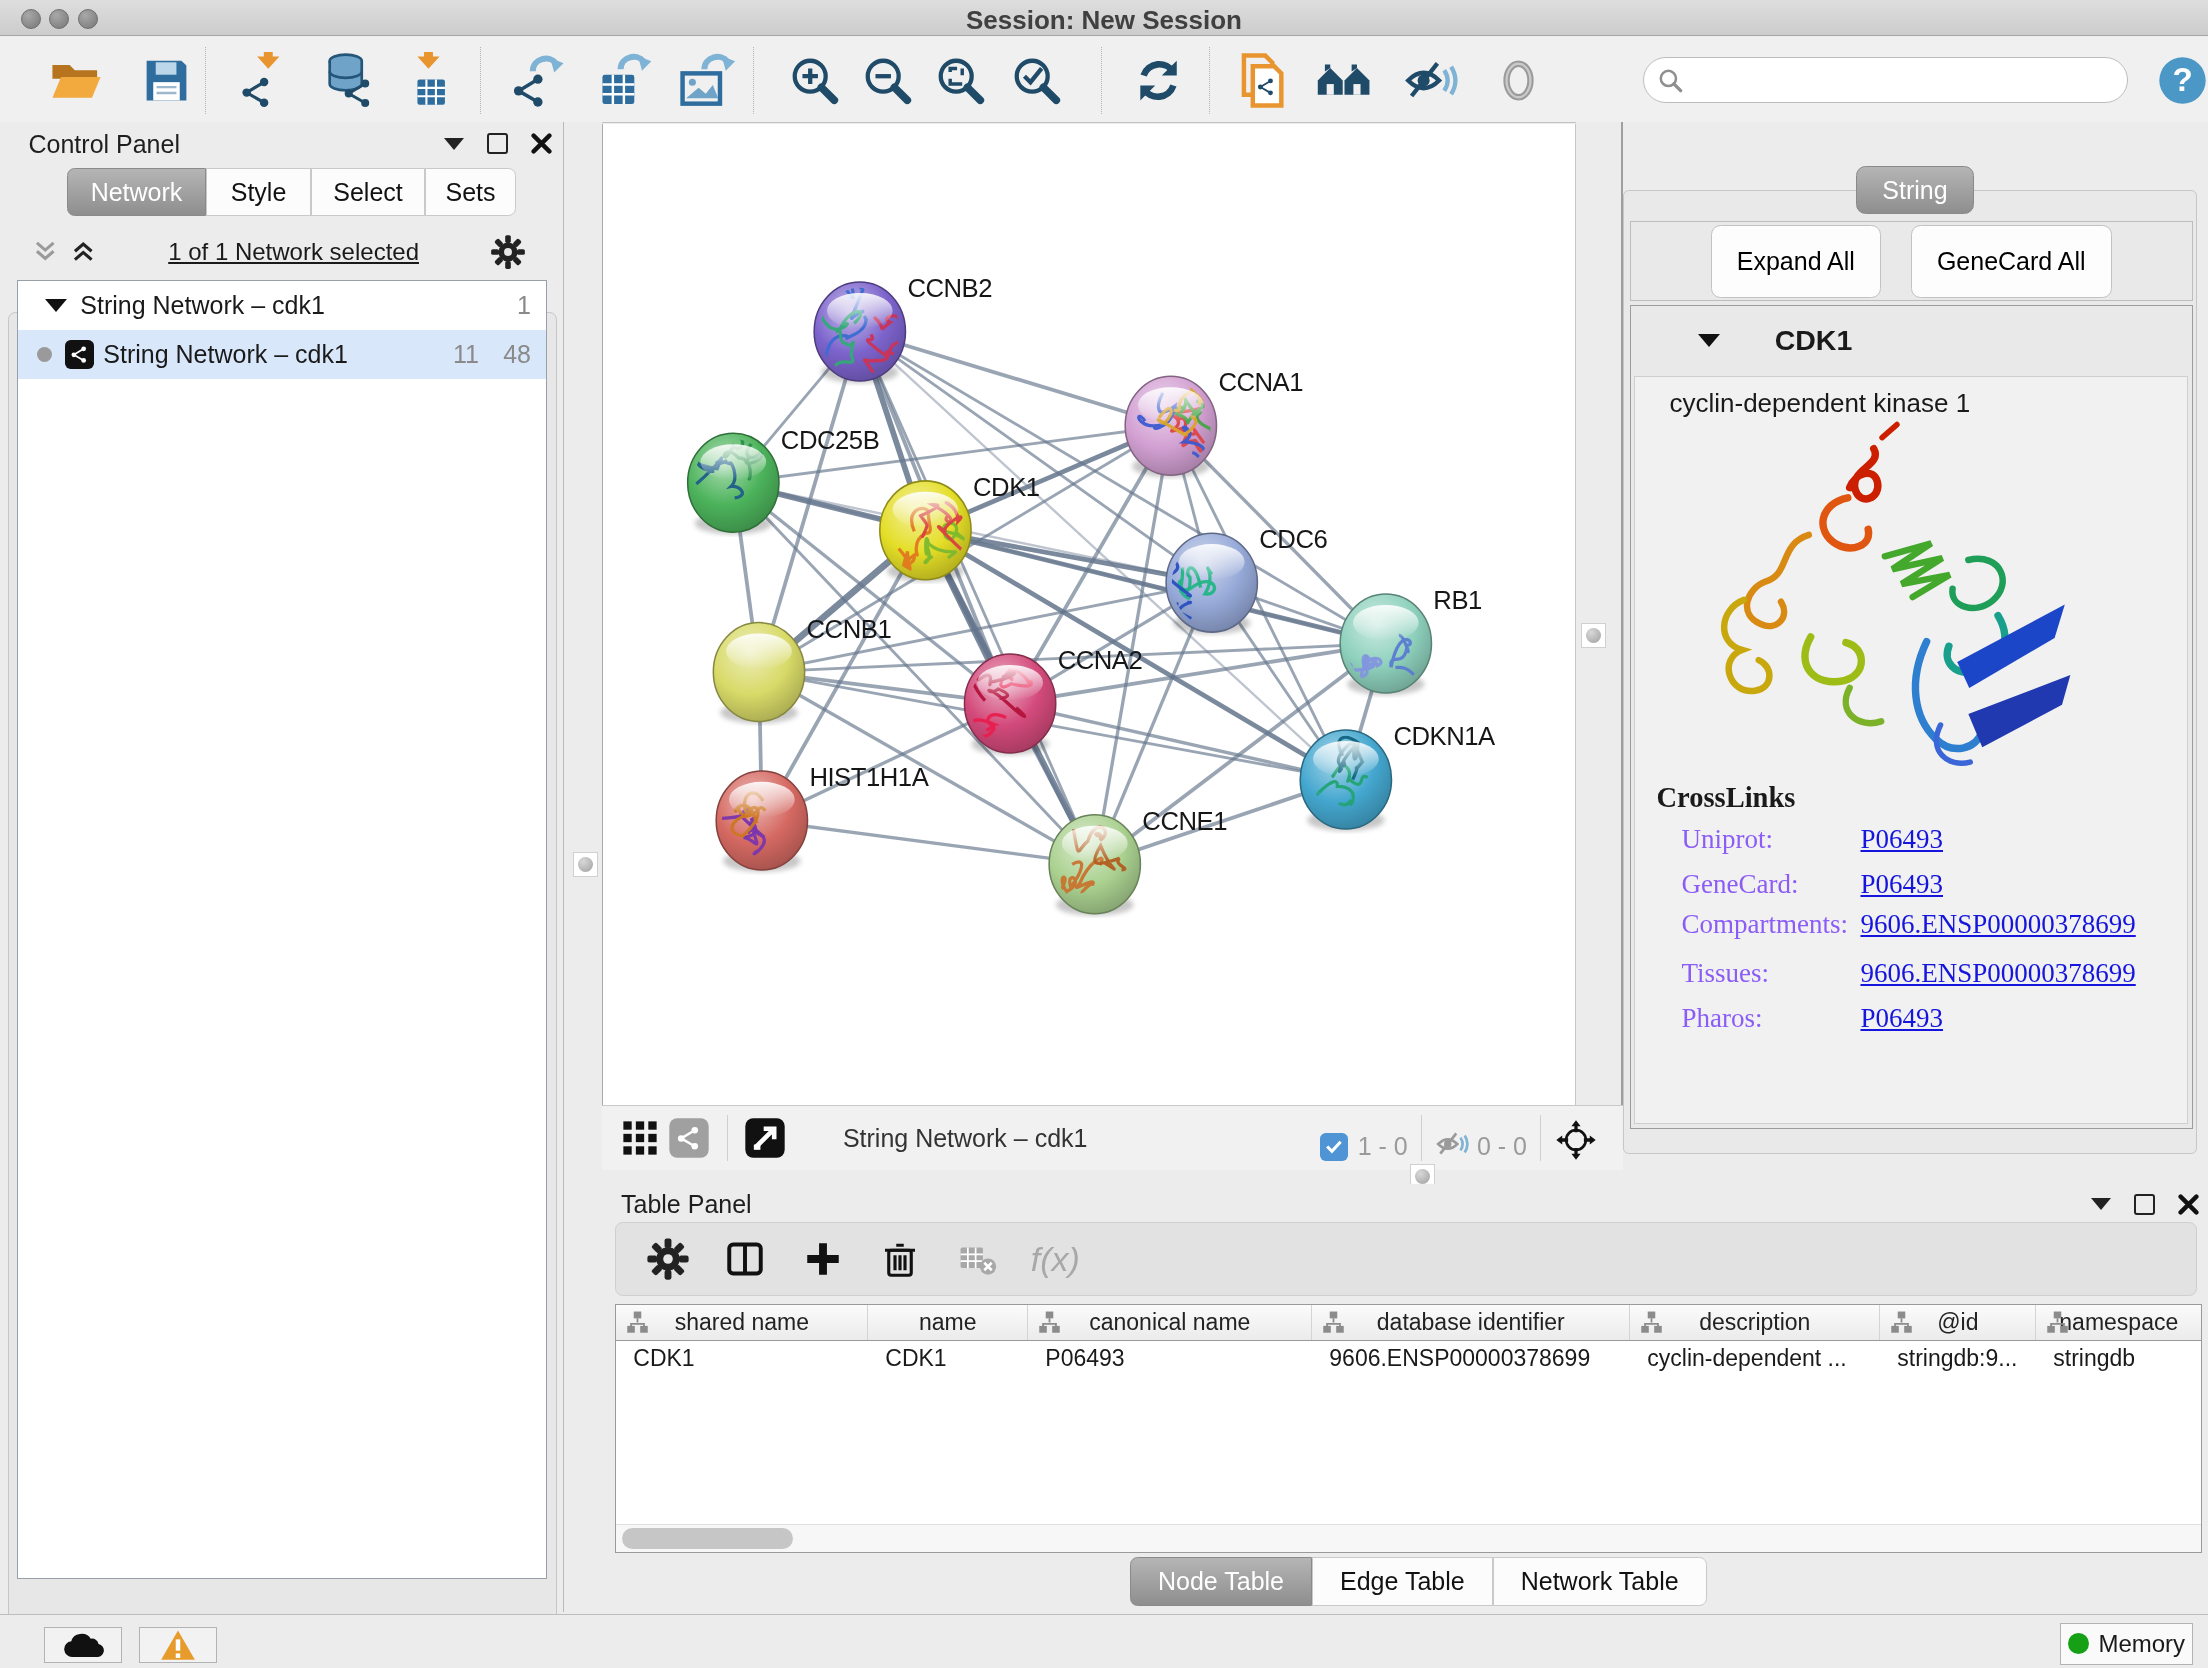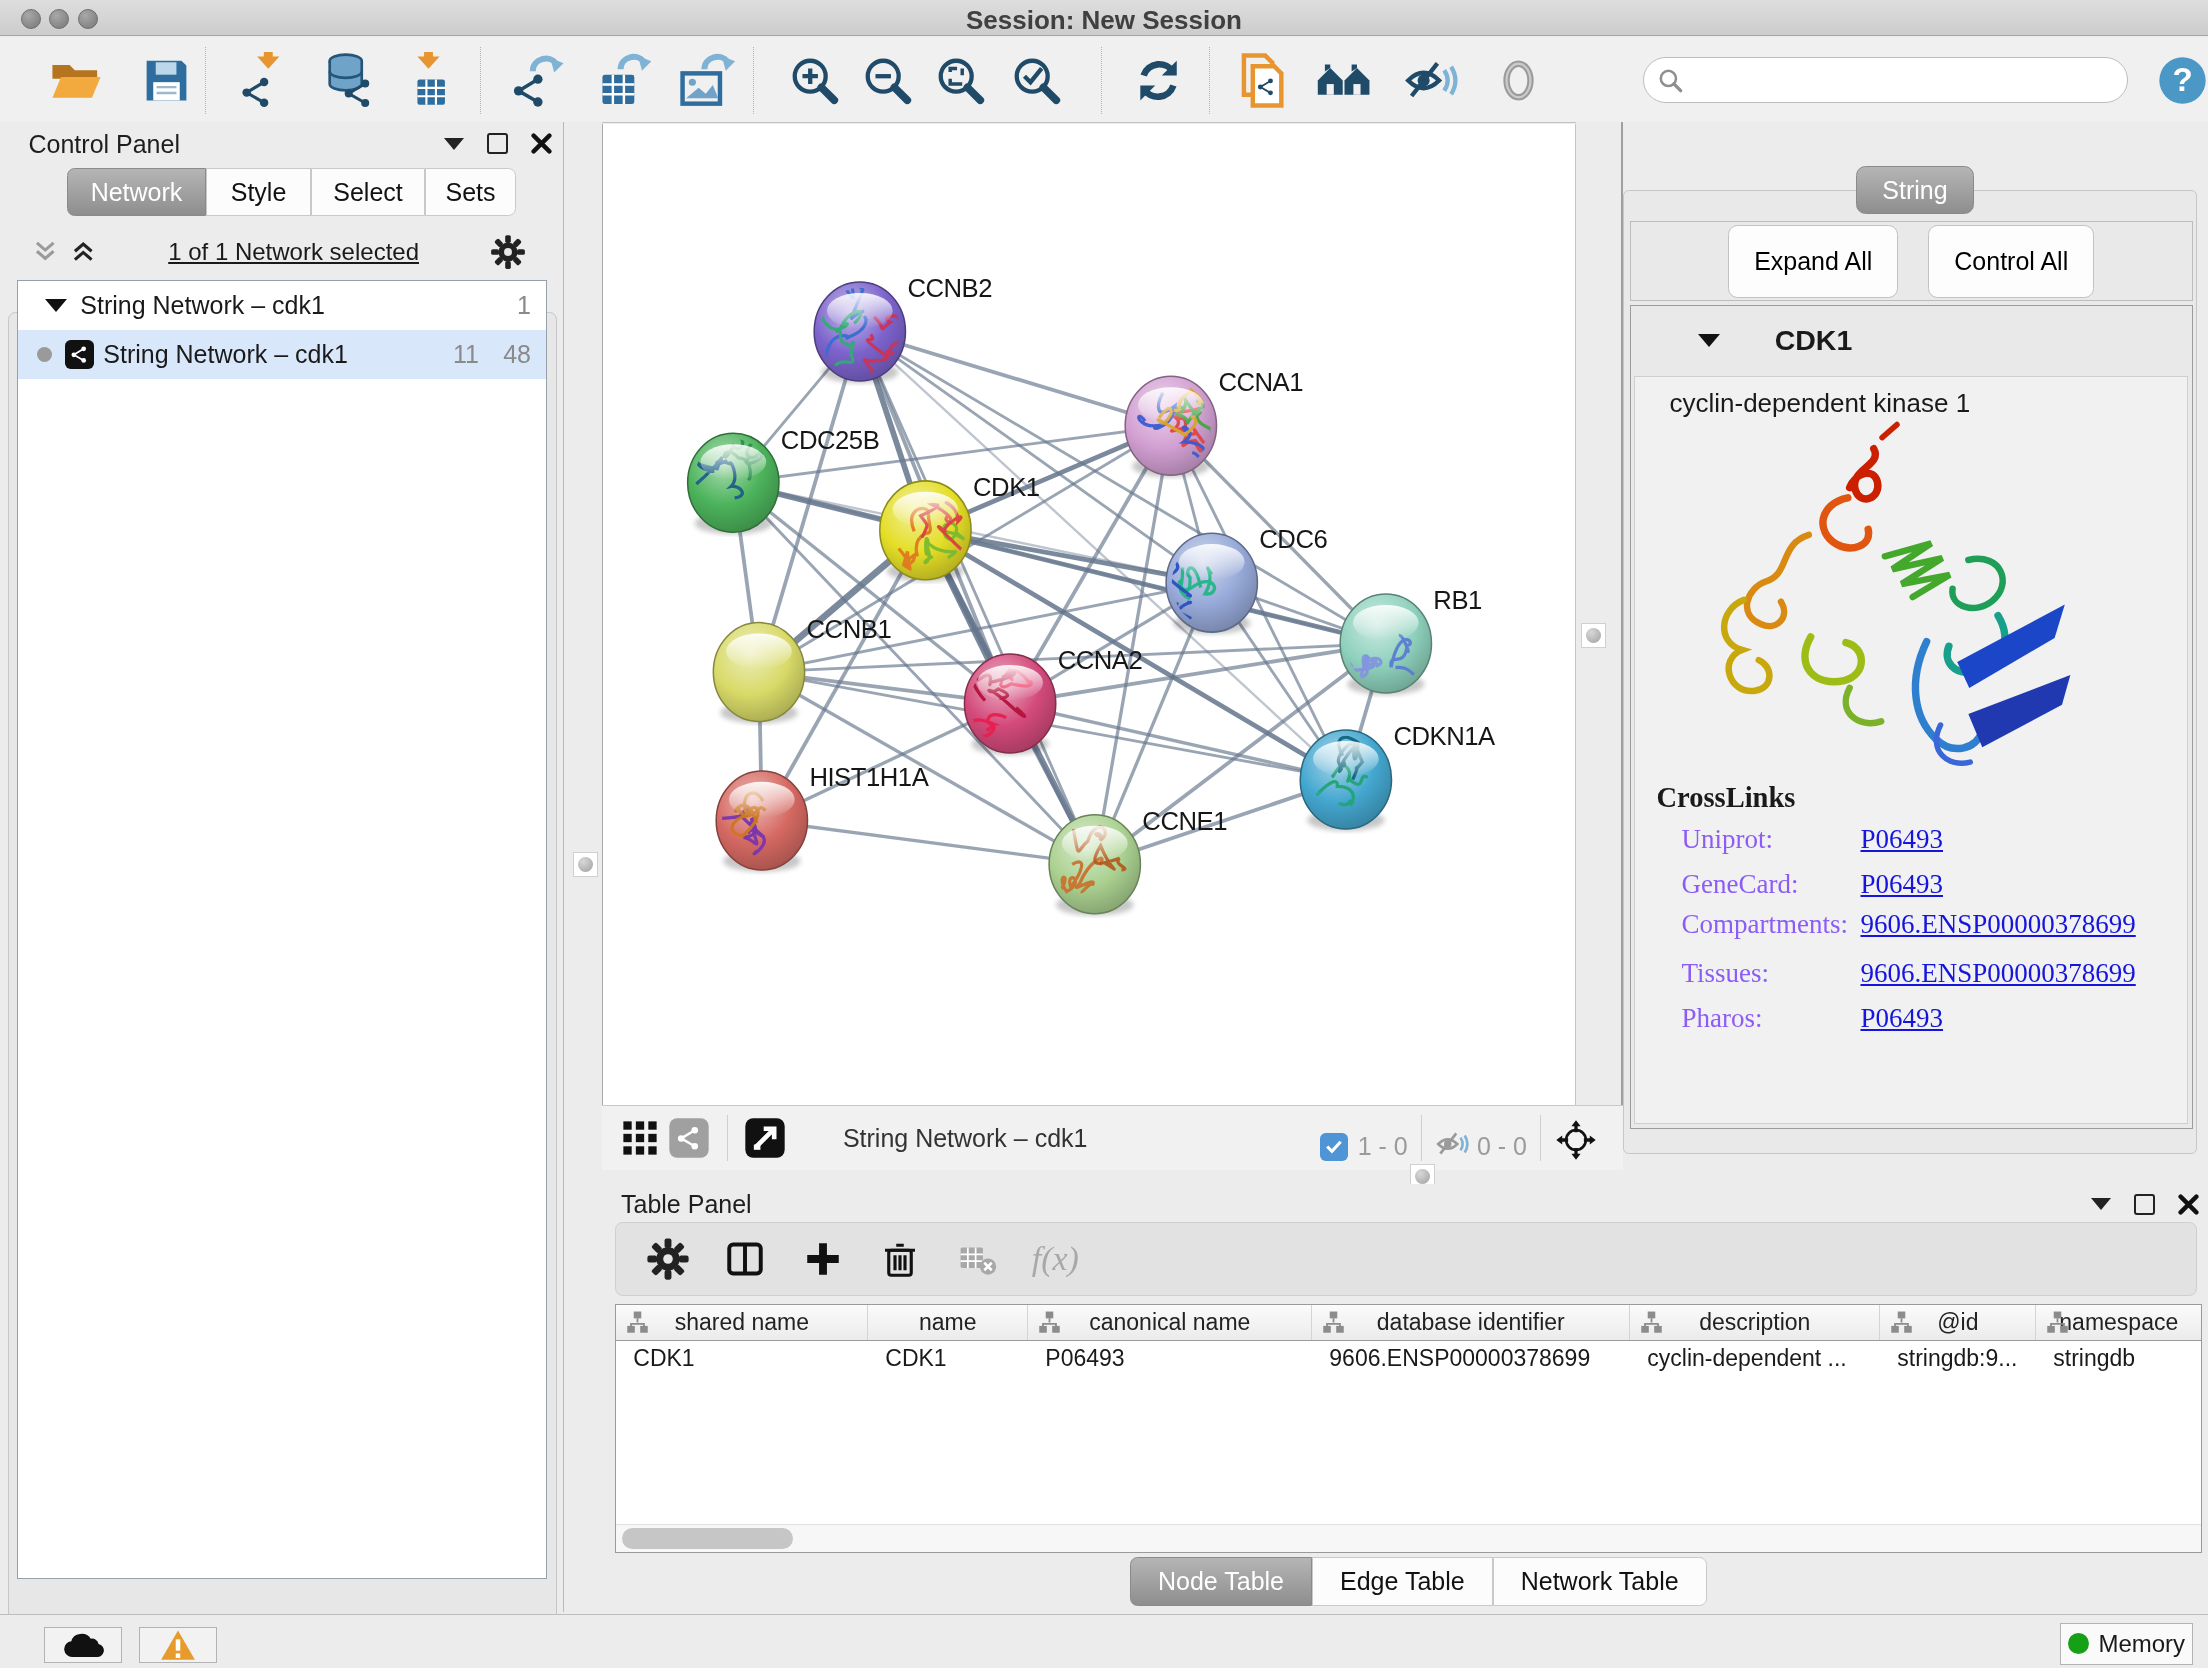--- a/index.html
+++ b/index.html
@@ -94,21 +94,21 @@
     border:1px solid #c2c2c2; background:#efefef; }
 
   
   .hsplit { position:absolute; left:602px; top:1170px; width:1606px; height:14.3px; background:#ececec; }
 
   
   .table-panel { position:absolute; left:602px; top:1184px; width:1606px; height:428px; background:#ececec; }
   .tp-toolbar { position:absolute; left:13.3px; top:38px; width:1582px; height:74px;
     background:#e2e2e2; border:1px solid #cfcfcf; border-radius:7.6px; display:flex; align-items:center; gap:28.5px; padding-left:27px; }
   .tp-tool { width:49px; height:49px; display:flex; align-items:center; justify-content:center; cursor:pointer; }
-  .fx { font-family:Liberation Serif, serif; font-style:italic; font-size:34px; color:#a8a8a8; }
+  .fx { font-family:Liberation Sans, sans-serif; font-style:italic; font-size:34px; color:#a8a8a8; }
   .grid-table { position:absolute; left:13.3px; top:120px; width:1587px; height:249px;
     background:#fff; border:1px solid #9a9a9a; overflow:hidden; }
   .gt-header { display:flex; height:36px; background:linear-gradient(#fbfbfb,#ebebeb);
     border-bottom:1.9px solid #9a9a9a; }
   .gt-hcell { position:relative; display:flex; align-items:center; justify-content:center;
     font-size:23px; color:#222; border-right:1px solid #d4d4d4; flex:none; cursor:pointer; }
   .gt-hcell svg { position:absolute; left:9.5px; }
   .gt-row { display:flex; height:34px; }
   .gt-cell { font-size:23px; padding-left:17px; display:flex; align-items:center; flex:none;
     white-space:nowrap; overflow:hidden; }
@@ -751,21 +751,21 @@
     <svg width="21" height="21" viewBox="0 0 24 24">
       <path d="M3 3 L21 21 M21 3 L3 21" stroke="#111" stroke-width="5" stroke-linecap="round"></path>
     </svg>
   </div>
 </div>
 <div class="results-panel">
   <div class="tab sel" style="position:absolute;left:233px;top:44px;width:118px;border-radius:9.5px;z-index:2">String</div>
   <div class="rp-box">
     <div class="rp-btnrow">
       <button class="rp-btn">Expand All</button>
-      <button class="rp-btn">Control All</button>
+      <button class="rp-btn">GeneCard All</button>
     </div>
     <div class="rp-main">
       <div class="rp-sec-head">
         <span class="tree-tri" style="margin-left:67px"></span>
         <span style="margin-left:55px;font-size:28.5px;font-weight:bold">CDK1</span>
       </div>
       <div class="rp-desc-box">
         <div class="rp-desc">cyclin-dependent kinase 1</div>
 
         <svg width="418" height="371" viewBox="0 0 440 400" style="position:absolute;left:52px;top:42px">

